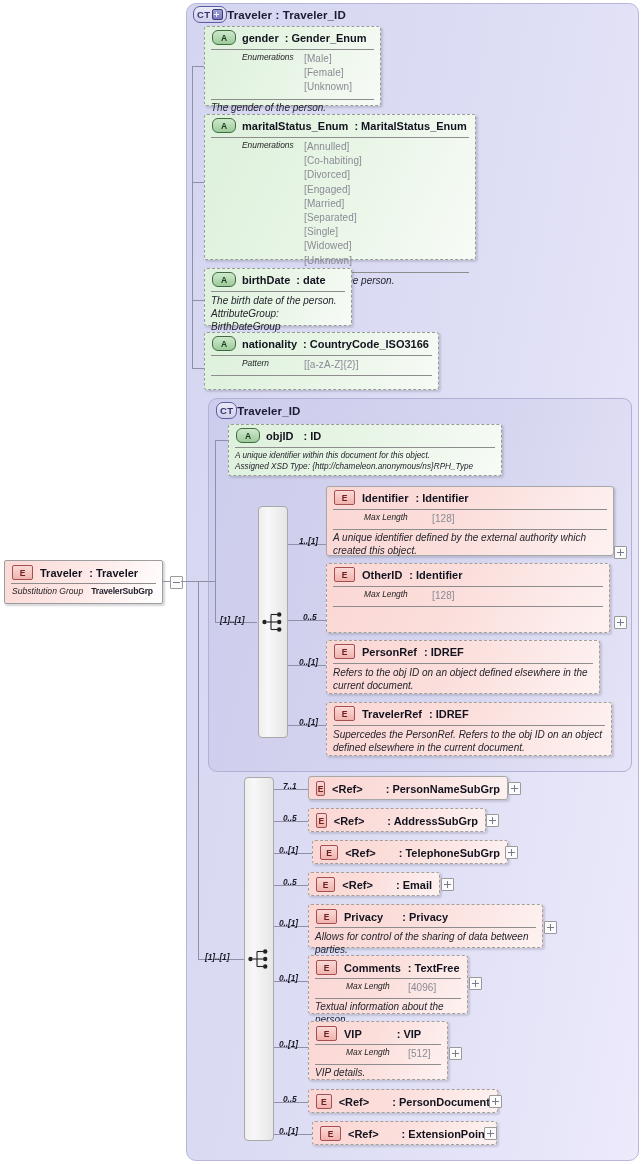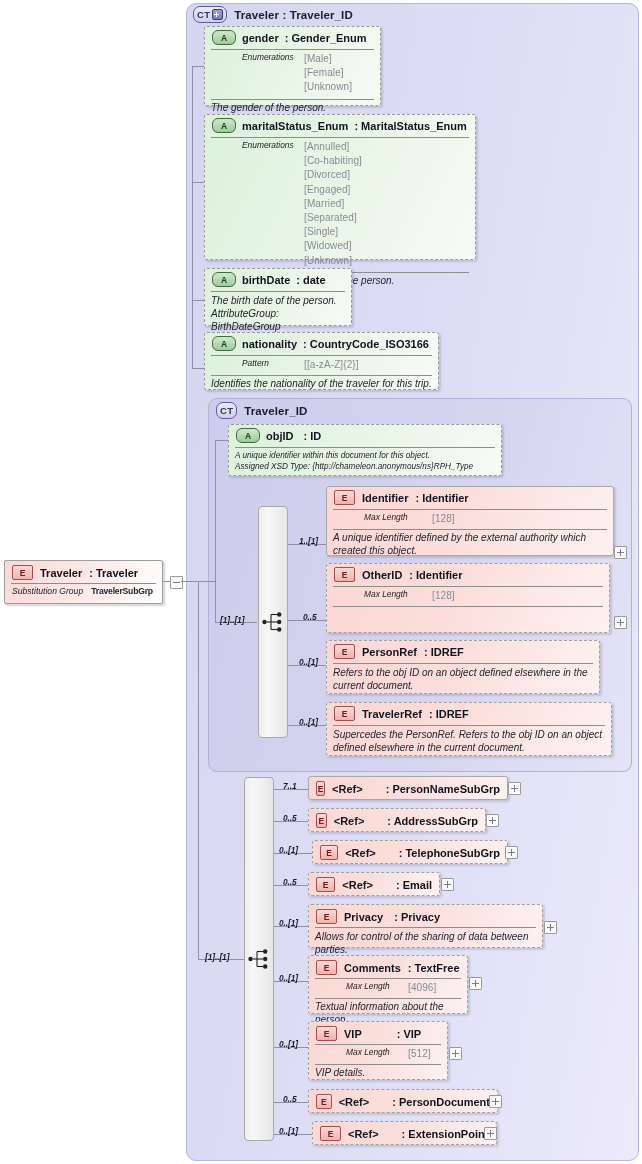--- a/index.html
+++ b/index.html
@@ -17,21 +17,21 @@
   }
 
   
   #ct-inner{
     left:208px;top:398px;width:424px;height:374px;
     background:#ccccec;border:1px solid #b0b1d6;border-radius:9px;
     background:linear-gradient(105deg,#ccccec 0%,#d6d6f0 60%,#e4e3f7 100%);
   }
 
   
-  .ct-head{display:flex;align-items:center;gap:7px;}
+  .ct-head{display:flex;align-items:center;gap:0;}
   .ct-badge{
     display:inline-flex;align-items:center;justify-content:center;
     height:15px;border:1px solid #5b5ba0;border-radius:7px;
     background:linear-gradient(#eceaf8,#cfcfe9);
     font-size:9.5px;font-weight:bold;color:#30306b;letter-spacing:.3px;
     padding:0 3px;
   }
   .ct-badge .plusbox{
     display:inline-block;width:9px;height:9px;margin-left:2px;
     border:1px solid #3b3b78;border-radius:2px;
@@ -206,21 +206,20 @@
       </span>
     <span class="attr-name">nationality</span>
     <span class="attr-name">: CountryCode_ISO3166</span>
   </div>
   <div class="sepline"></div>
   <div class="facets">
     <span class="facet-label">Pattern</span>
     <span class="facet-vals">[[a-zA-Z]{2}]</span>
   </div>
   <div class="sepline" style="margin-top:1px"></div>
-  <div class="doc">Identifies the nationality of the traveler for this trip.</div>
 </div>
 
 <div class="abs" id="ct-inner"></div>
 <div class="abs ct-head" style="left:216px;top:402px;">
   <span class="ct-badge">
     <span>CT</span>
   </span>
   <span class="ct-title">Traveler_ID</span>
 </div>
 
@@ -425,21 +424,21 @@
   </div>
 </div>
 <div class="plusbtn" style="left:441px;top:878px;"></div>
 
 <div class="abs el-box" style="left:308px;top:904px;width:235px;height:44px;">
   <div class="el-hd" style="padding:4px 7px 2px 7px">
     <span class="e-badge">
         <span>E</span>
       </span>
     <span class="el-name">Privacy</span>
-    <span class="el-name" style="margin-left:4px">: Privacy</span>
+    <span class="el-name" style="margin-left:12px">: Privacy</span>
   </div>
   <div class="sepline"></div>
   <div class="doc" style="padding-top:3px">Allows for control of the sharing of data between parties.</div>
 </div>
 <div class="plusbtn" style="left:544px;top:921px;"></div>
 
 <div class="abs el-box" style="left:308px;top:955px;width:160px;height:59px;">
   <div class="el-hd" style="padding:4px 7px 2px 7px">
     <span class="e-badge">
         <span>E</span>

